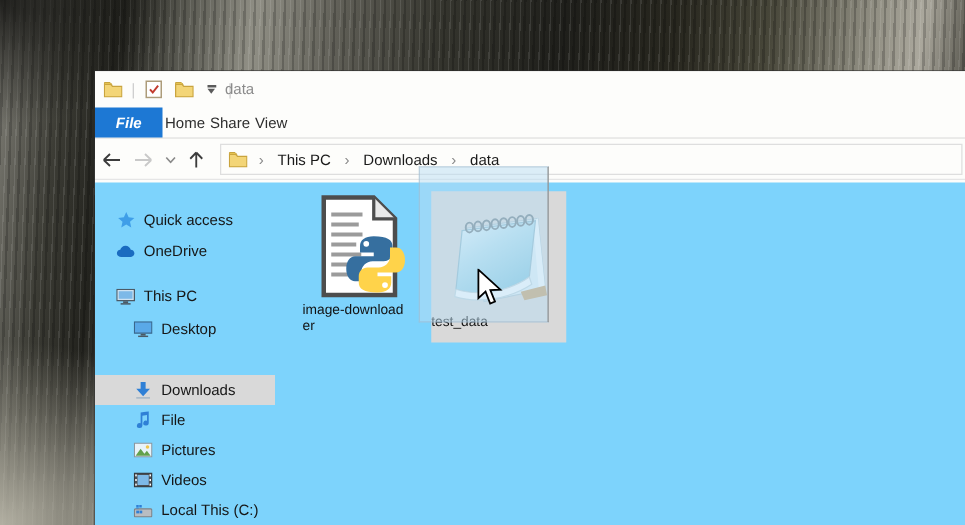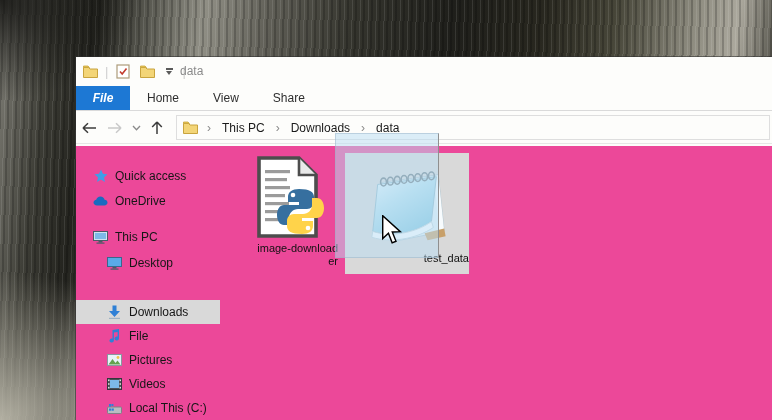--- a/index.html
+++ b/index.html
@@ -27,48 +27,48 @@
   .qat { position:absolute; left:5px; top:6px; display:flex; align-items:center; gap:6px; }
   .qat .sep { color:#cfcfcf; font-size:13px; line-height:16px; }
   .qat-btn { width:18px; height:17px; display:flex; align-items:center; justify-content:center; }
   .caret-btn { display:flex; flex-direction:column; align-items:center; gap:1px; width:14px; }
   .caret-bar { width:7px; height:1.5px; background:#5a5a5a; }
   .caret-tri { width:0; height:0; border-left:3.5px solid transparent; border-right:3.5px solid transparent; border-top:4px solid #5a5a5a; }
   .win-title { position:absolute; left:104px; top:7px; font-size:12px; color:#8b8b8b; }
 
   
   .tabrow { position:relative; height:25px; display:flex; align-items:stretch; border-bottom:1px solid #dadada; background:#fdfdfb; }
-  .tab { display:flex; align-items:center; padding:0 17px; color:#2e2e2e; font-size:12px; }
+  .tab { display:flex; align-items:center; padding:0 2px; color:#2e2e2e; font-size:12px; }
   .tab.file { background:var(--accent-blue,#1d78d4); color:#fff; width:54px; justify-content:center; padding:0; font-weight:bold;font-style:italic; }
 
   
   .addressrow { position:relative; height:33px; border-bottom:1px solid #e6e6e6; background:#fdfdfb; }
   .navbtns { position:absolute; left:0; top:0; height:33px; display:flex; align-items:center; }
   .navbtn { width:26px; height:26px; display:flex; align-items:center; justify-content:center; }
   .navbtn.small { width:16px; }
   .addressbox { position:absolute; left:100px; right:2px; top:4px; height:25px;
     border:1px solid #dedede; background:#fdfdfb; display:flex; align-items:center; padding-left:6px; gap:6px; }
   .crumb { font-size:12px; color:#1a1a1a; padding:0 2px; }
   .crumb-sep { color:#8a8a8a; font-size:12px; padding:0 3px; }
 
   
-  .winbody { position:absolute; left:0; right:0; top:89px; bottom:0; background:#ec4899; }
+  .winbody { position:absolute; left:0; right:0; top:89px; bottom:0; background:#7dd3fc; }
   .sidebar { position:absolute; left:0; top:0; width:144px; bottom:0; }
   .side-item { position:absolute; left:0; width:144px; height:24px; display:flex; align-items:center; gap:7px; padding-left:17px; }
   .side-item.lvl1 { padding-left:31px; }
   .side-item.selected { background:var(--selection-gray,#d9d9d9); }
   .side-item .lbl { font-size:12px; color:#161616; white-space:nowrap; }
   .sicon { width:15px; height:15px; flex:0 0 15px; display:flex; align-items:center; justify-content:center; }
 
   .content { position:absolute; left:144px; right:0; top:0; bottom:0; }
-  .tile { position:absolute; text-align:right; }
+  .tile { position:absolute; text-align:left; }
   .tile .icon-wrap { display:flex; justify-content:center; }
   .tile .flabel { font-size:11px; line-height:13px; color:#111; margin-top:3px; }
   .tile1 { left:22px; top:9px; width:96px; }
-  .tile2 { left:125px; top:7px; width:124px; height:121px; background:var(--selection-gray,#d9d9d9); }
+  .tile2 { left:125px; top:7px; width:108px; height:121px; background:var(--selection-gray,#d9d9d9); }
 
   
   .drag-ghost { position:absolute; left:259px; top:76px; width:104px; height:125px;
     background:var(--drag-ghost-fill,rgba(185,222,243,0.5));
     border:1px solid rgba(150,175,195,0.45); border-right:1px solid #8f8f8f; z-index:6; }
 
   .cursor { position:absolute; left:305px; top:158px; z-index:9; }
 
   svg { display:block; }
 </style>
@@ -103,22 +103,22 @@
         <div class="caret-tri"></div>
       </div>
       <span class="sep">|</span>
     </div>
     <div class="win-title">data</div>
   </div>
 
   <div class="tabrow">
     <div class="tab file">File</div>
     <div class="tab">Home</div>
+    <div class="tab">Share</div>
     <div class="tab">View</div>
-    <div class="tab">Share</div>
   </div>
 
   <div class="addressrow">
     <div class="navbtns">
       <div class="navbtn">
         <svg width="16" height="12" viewBox="0 0 16 12">
           <path d="M15 6 H2 M2 6 L7 1.2 M2 6 L7 10.8" stroke="#3c3c3c" stroke-width="1.5" fill="none"></path>
         </svg>
       </div>
       <div class="navbtn">

